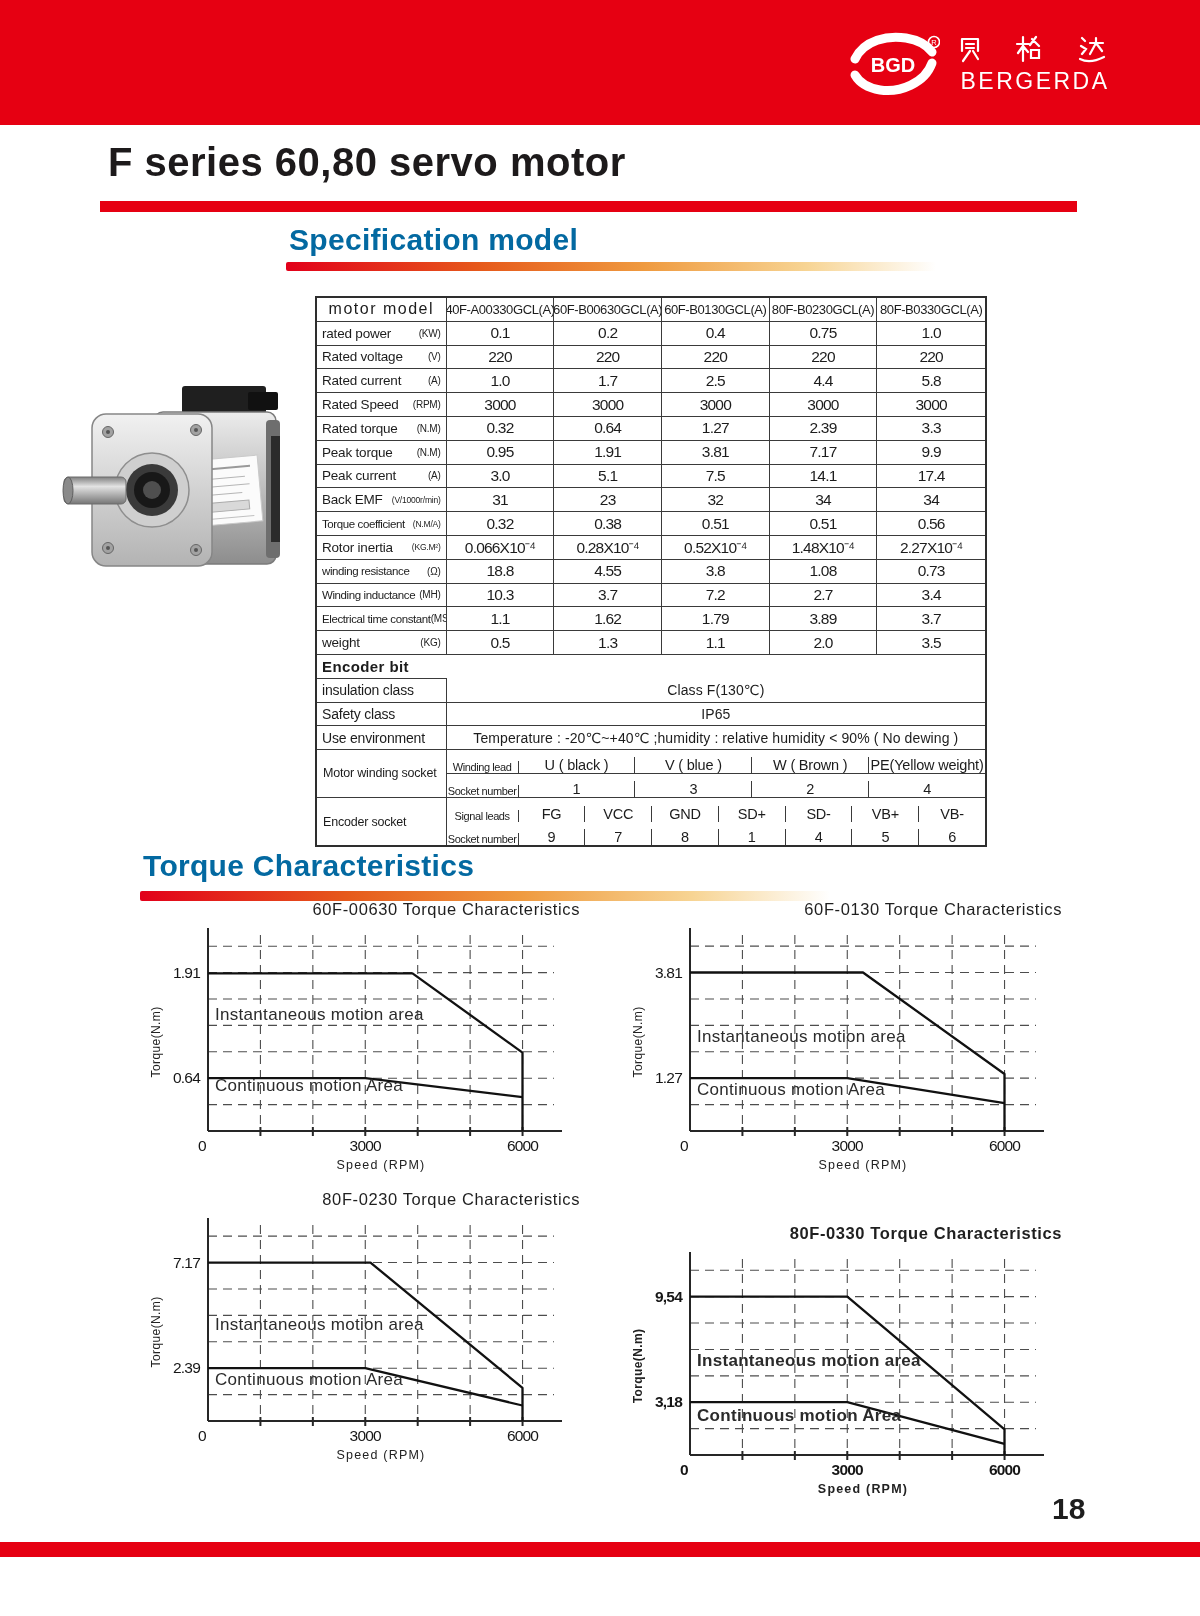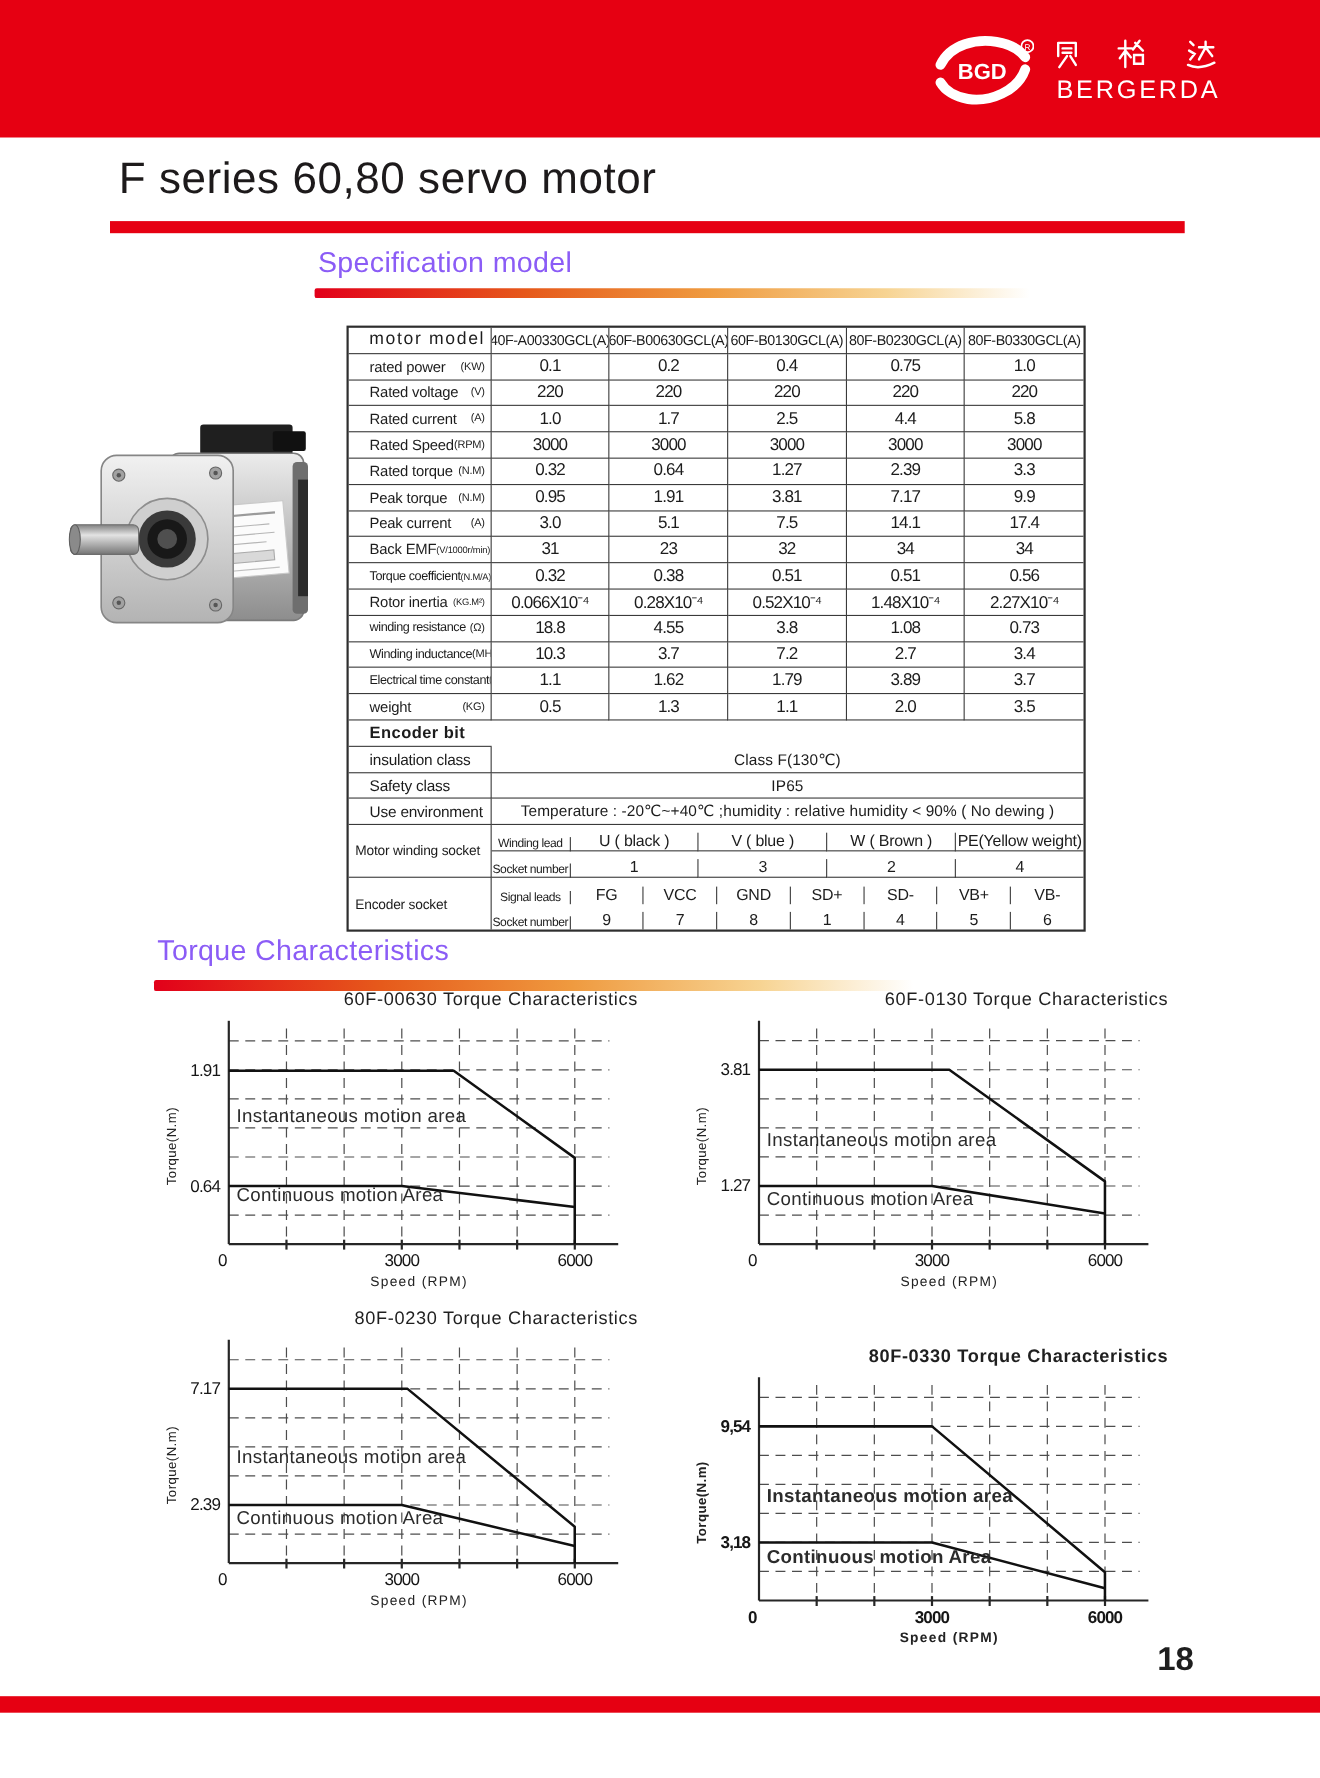--- a/index.html
+++ b/index.html
@@ -6,40 +6,40 @@
   .page{position:relative;width:1200px;height:1616px;background:#fff;overflow:hidden;
         font-family:"Liberation Sans","DejaVu Sans",sans-serif;color:#231f20;}
 
   
   .band{position:absolute;left:0;top:0;width:1200px;height:125px;background:#e60012;}
   .logo{position:absolute;right:86px;top:32px;display:flex;align-items:center;gap:16px;}
   .logo-right{display:flex;flex-direction:column;align-items:center;gap:3px;}
   .logo-en{color:#fff;font-size:23px;letter-spacing:2.5px;font-weight:500;}
 
   
-  .h1{position:absolute;left:108px;top:140px;font-size:40px;font-weight:normal;letter-spacing:.5px;color:#1d1a1b;}
+  .h1{position:absolute;left:108px;top:140px;font-size:40px;font-weight:bold;letter-spacing:.5px;color:#1d1a1b;}
   .h1-bar{position:absolute;left:100px;top:201px;width:977px;height:11px;background:#e60012;}
-  .h2{position:absolute;font-size:26px;font-weight:400;color:#8b5cf6;letter-spacing:.3px;}
+  .h2{position:absolute;font-size:30px;font-weight:700;color:#0369a1;letter-spacing:.3px;}
   .h2.spec{left:289px;top:223px;}
   .h2.torq{left:143px;top:849px;}
   .grad{position:absolute;height:9px;border-radius:2px;
         background:linear-gradient(90deg,#e2001a 0%,#e65a1b 30%,#ef9a3f 55%,#f7d493 80%,rgba(253,243,216,0) 100%);}
   .grad.spec{left:286px;top:262px;width:650px;}
   .grad.torq{left:140px;top:891px;width:690px;height:10px;}
 
   
   .spec-table{position:absolute;left:315px;top:296px;width:672px;border:2px solid #2e2e2e;box-sizing:border-box;background:#fff;}
   .trow{display:flex;height:23.8px;}
   .trow.group{height:47.6px;}
   .tcell{box-sizing:border-box;border-right:1.4px solid #3a3a3a;border-bottom:1.4px solid #3a3a3a;
          display:flex;align-items:center;justify-content:center;overflow:hidden;white-space:nowrap;
          font-size:14.5px;color:#1c1c1c;letter-spacing:-.2px;}
   .trow>.tcell:last-child,.grow>.tcell:last-child{border-right:none;}
   .spec-table>.trow:last-child .tcell,.spec-table>.trow:last-child .grow:last-child .tcell{border-bottom:none;}
-  .tcell.lbl{width:130px;justify-content:space-between;padding:0 5px 0 19px;}
+  .tcell.lbl{width:130px;justify-content:space-between;padding:0 5px 0 5px;}
   .lname{font-size:13.5px;}
   .lname.sm{font-size:11.5px;letter-spacing:-.4px;}
   .lunit{font-size:10px;color:#222;}
   .lunit.tiny{font-size:8.5px;}
   .tcell.val{width:108px;}
   .tcell.model{font-size:13px;letter-spacing:-.4px;}
   .hlabel{font-size:16px !important;letter-spacing:1.5px;justify-content:center !important;}
   .tcell.spanlbl{justify-content:flex-start;font-size:14px;}
   .tcell.spanlbl.b{font-weight:bold;font-size:15px;letter-spacing:.4px;}
   .tcell.wide{width:540px;font-size:14px;letter-spacing:.1px;}

